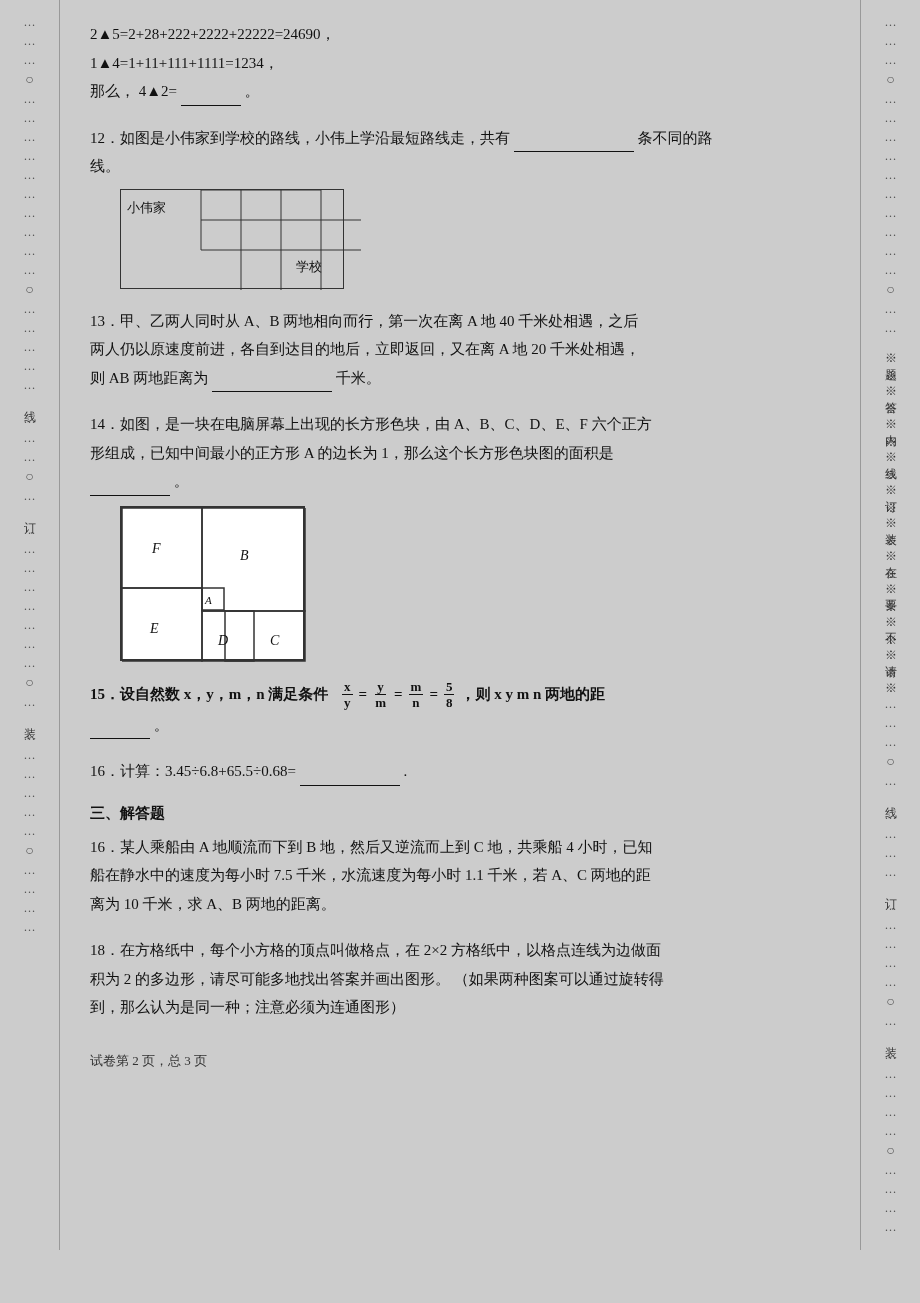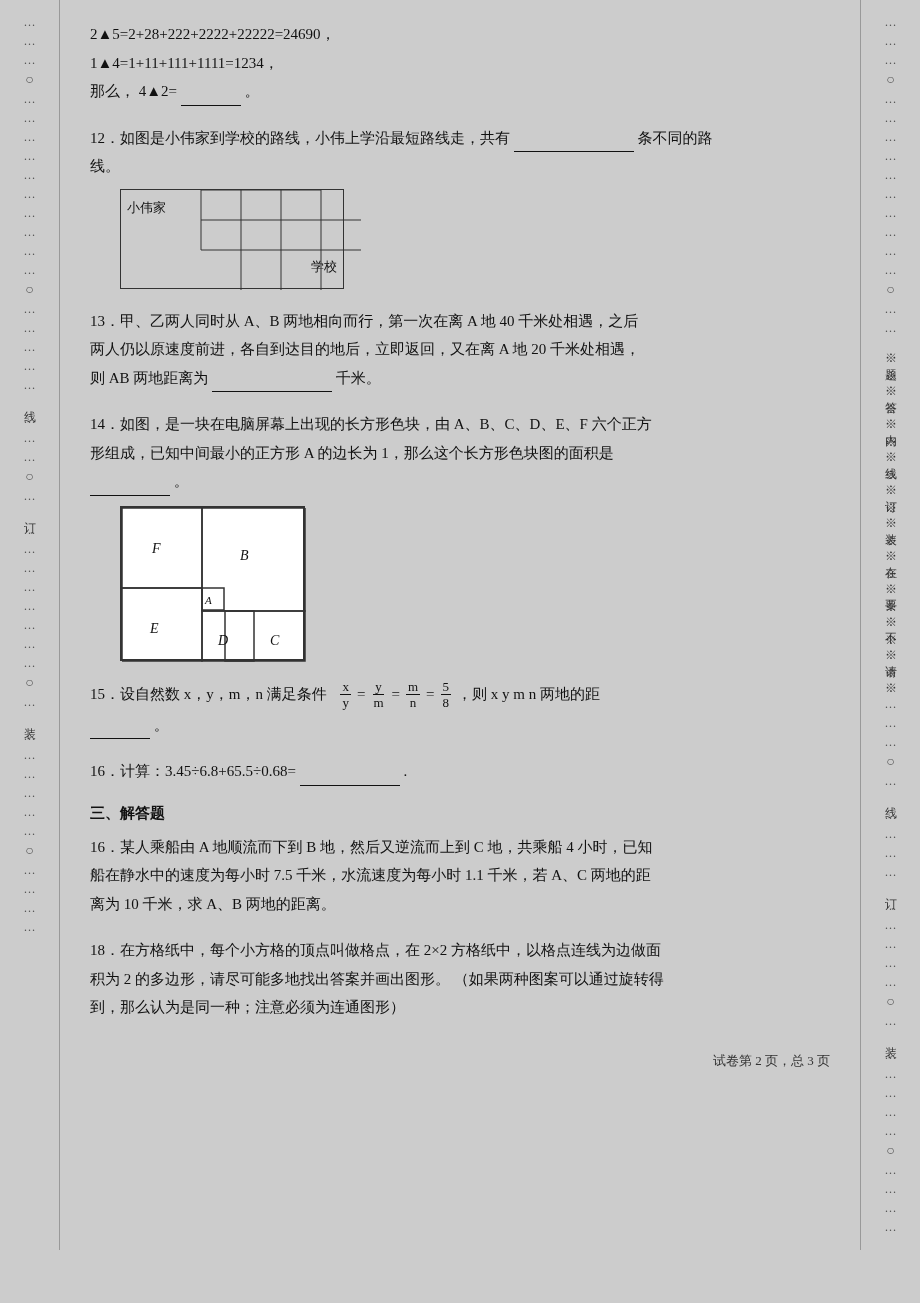--- a/index.html
+++ b/index.html
@@ -56,21 +56,21 @@
       min-width: 60px;
       height: 1em;
       vertical-align: bottom;
     }
     .section-title {
       font-weight: bold;
       margin: 10px 0 10px 0;
       font-size: 15px;
     }
     .page-footer {
-      text-align: right;
+      text-align: left;
       margin-top: 30px;
       font-size: 13px;
       color: #333;
     }
 
     
     .fraction {
       display: inline-flex;
       flex-direction: column;
       align-items: center;
@@ -185,21 +185,21 @@
   <div class="problem">
     <div>
       <span>12．如图是小伟家到学校的路线，小伟上学沿最短路线走，共有</span>
       <span class="blank-line" style="min-width:120px;"></span>
       <span>条不同的路</span>
     </div>
     <div>线。</div>
 
     <div style="position:relative; width:224px; height:100px; margin: 8px 0 8px 30px; border:1px solid #333;">
       <span style="position:absolute; left:6px; top:6px; font-size:13px;">小伟家</span>
-      <span style="position:absolute; right:6px; bottom:8px; font-size:13px;">学校</span>
+      <span style="position:absolute; right:21px; bottom:8px; font-size:13px;">学校</span>
 
       <svg width="240" height="100" style="position:absolute;top:0;left:0;">
 
         <line x1="80" y1="0" x2="80" y2="60" stroke="#333" stroke-width="1"></line>
         <line x1="120" y1="0" x2="120" y2="60" stroke="#333" stroke-width="1"></line>
         <line x1="160" y1="0" x2="160" y2="60" stroke="#333" stroke-width="1"></line>
         <line x1="200" y1="0" x2="200" y2="60" stroke="#333" stroke-width="1"></line>
 
         <line x1="80" y1="0" x2="200" y2="0" stroke="#333" stroke-width="1"></line>
         <line x1="80" y1="30" x2="240" y2="30" stroke="#333" stroke-width="1"></line>
@@ -252,21 +252,21 @@
       <span style="position:absolute; left:30px; top:28px; font-size:14px; font-style:italic;">F</span>
       <span style="position:absolute; left:118px; top:35px; font-size:14px; font-style:italic;">B</span>
       <span style="position:absolute; left:83px; top:82px; font-size:11px; font-style:italic;">A</span>
       <span style="position:absolute; left:28px; top:108px; font-size:14px; font-style:italic;">E</span>
       <span style="position:absolute; left:96px; top:120px; font-size:14px; font-style:italic;">D</span>
       <span style="position:absolute; left:148px; top:120px; font-size:14px; font-style:italic;">C</span>
     </div>
   </div>
 
   <div class="problem">
-    <div style="display:flex; align-items:center; flex-wrap:wrap; gap:4px;">
+    <div style="display:flex; align-items:center; flex-wrap:wrap; gap:4px;font-weight:bold;">
       <span>15．设自然数   x，y，m，n  满足条件</span>
       &nbsp;
       <span class="fraction">
         <span class="numerator">x</span>
         <span class="denominator">y</span>
       </span>
       <span>=</span>
       <span class="fraction">
         <span class="numerator">y</span>
         <span class="denominator">m</span>

